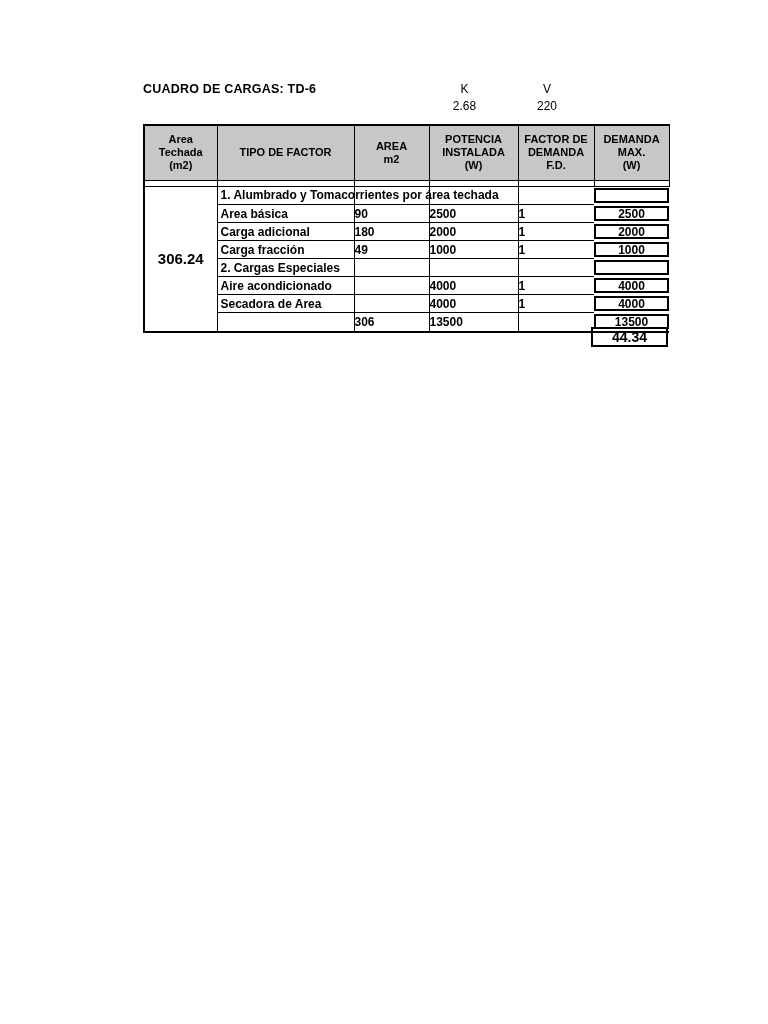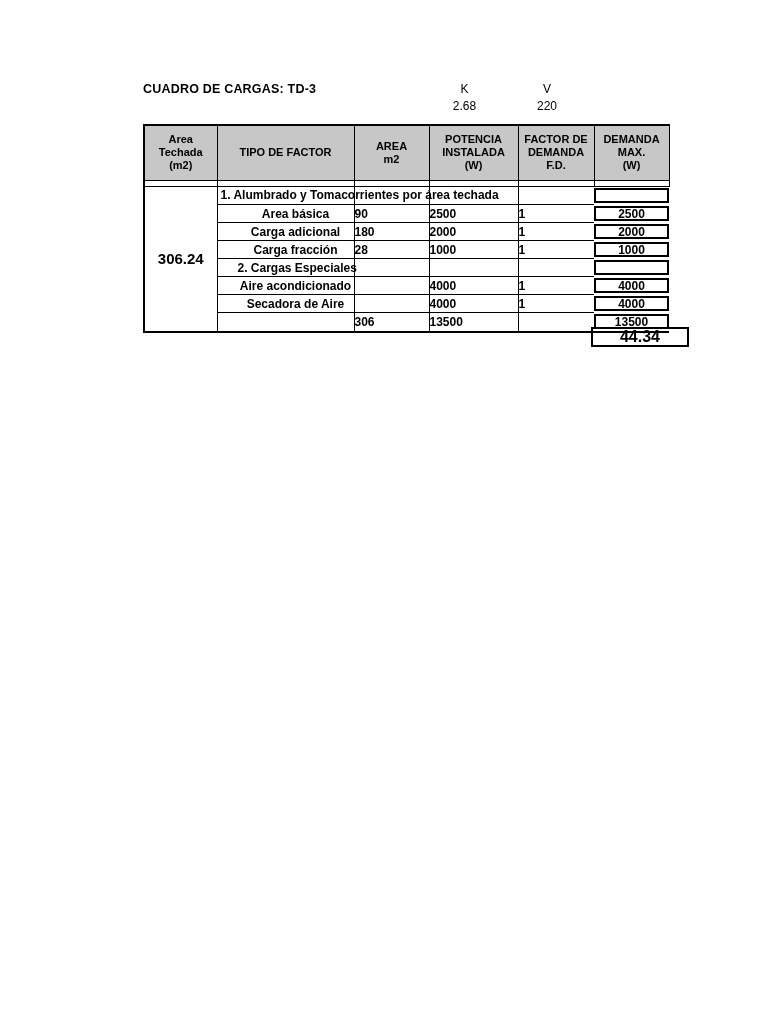--- a/index.html
+++ b/index.html
@@ -30,49 +30,49 @@
     font-family:"Liberation Sans", sans-serif; font-weight:700; font-size:12px;
     overflow:visible;
   }
   .cargas th {
     background:#c7c7c7; height:55px; vertical-align:middle; text-align:center;
     font-size:11px; line-height:13px; white-space:pre-line;
   }
   tr.thin td { height:6px; }
   tr.r { height:18px; }
   td.c-merge { text-align:center; vertical-align:middle; font-size:15px; }
-  td.c-tipo { text-align:center; padding-left:20px; position:relative; white-space:nowrap; }
+  td.c-tipo { text-align:left; padding-left:3px; position:relative; white-space:nowrap; }
   td.c-num, td.c-fd { text-align:left; }
   td.c-fd { border-right:none; }
   td.c-dm { border:none; padding:0; }
   .ovf {
     position:absolute; left:3px; top:50%; transform:translateY(-50%);
     white-space:nowrap; z-index:5; font-weight:700; font-size:12px;
   }
   .dmbox {
     height:15px; margin:1.5px 0; border:2px solid #000;
     display:flex; align-items:center; justify-content:center;
     font-weight:700; font-size:12px;
   }
   .footer-label {
     position:absolute; left:218px; top:330px;
     font-size:12.5px; font-weight:700; white-space:nowrap;
   }
   .footer-box {
-    position:absolute; left:591px; top:327px; width:98px; height:20px;
+    position:absolute; left:591px; top:327px; width:77px; height:20px;
     border:2px solid #000; display:flex; align-items:center; justify-content:center;
-    font-size:16px; font-weight:700;
+    font-size:14px; font-weight:700;
   }
 </style>
 </head>
 <body>
 
 <div class="page">
 
-  <div class="doc-title">CUADRO DE CARGAS: TD-3</div>
+  <div class="doc-title">CUADRO DE CARGAS: TD-6</div>
 
   <div class="param lbl p-k">K</div>
   <div class="param lbl p-v">V</div>
   <div class="param lbl p-fp">FP.</div>
   <div class="param val p-k">2.68</div>
   <div class="param val p-v">220</div>
   <div class="param val p-fp">1</div>
 
   <table class="cargas">
     <colgroup>
@@ -134,21 +134,21 @@
       <td class="c-tipo">Carga adicional</td>
       <td class="c-num">180</td>
       <td class="c-num">2000</td>
       <td class="c-fd">1</td>
       <td class="c-dm">
             <div class="dmbox">2000</div>
           </td>
     </tr>
     <tr class="r">
       <td class="c-tipo">Carga fracción</td>
-      <td class="c-num">28</td>
+      <td class="c-num">49</td>
       <td class="c-num">1000</td>
       <td class="c-fd">1</td>
       <td class="c-dm">
             <div class="dmbox">1000</div>
           </td>
     </tr>
     <tr class="r">
       <td class="c-tipo">2. Cargas Especiales</td>
       <td class="c-num"></td>
       <td class="c-num"></td>
@@ -160,21 +160,21 @@
     <tr class="r">
       <td class="c-tipo">Aire acondicionado</td>
       <td class="c-num"></td>
       <td class="c-num">4000</td>
       <td class="c-fd">1</td>
       <td class="c-dm">
             <div class="dmbox">4000</div>
           </td>
     </tr>
     <tr class="r">
-      <td class="c-tipo">Secadora de Aire</td>
+      <td class="c-tipo">Secadora de Area</td>
       <td class="c-num"></td>
       <td class="c-num">4000</td>
       <td class="c-fd">1</td>
       <td class="c-dm">
             <div class="dmbox">4000</div>
           </td>
     </tr>
     <tr class="r">
       <td class="c-tipo"></td>
       <td class="c-num">306</td>

